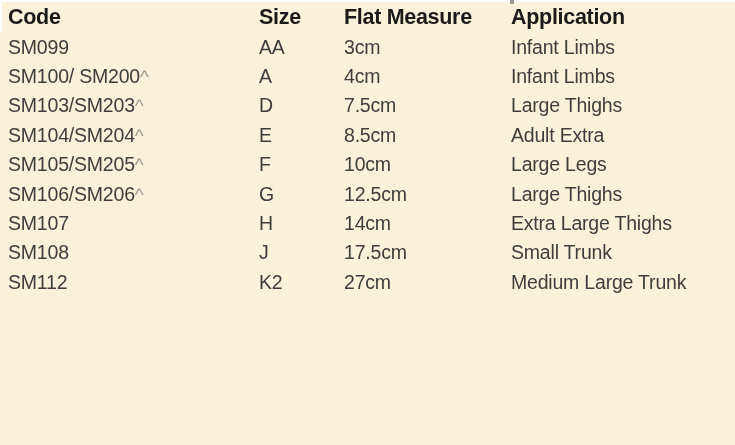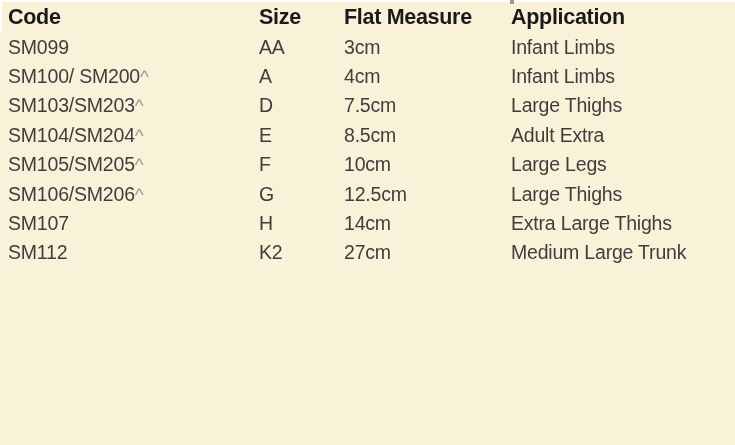--- a/index.html
+++ b/index.html
@@ -135,20 +135,26 @@
           <td>12.5cm</td>
           <td>Large Thighs</td>
         </tr>
         <tr>
           <td>SM107</td>
           <td>H</td>
           <td>14cm</td>
           <td>Extra Large Thighs</td>
         </tr>
         <tr>
+          <td>SM108</td>
+          <td>J</td>
+          <td>17.5cm</td>
+          <td>Small Trunk</td>
+        </tr>
+        <tr>
           <td>SM112</td>
           <td>K2</td>
           <td>27cm</td>
           <td>Medium Large Trunk</td>
         </tr>
       </tbody>
   </table>
   <div class="crop-edge-top"></div>
   <div class="crop-edge-left"></div>
   <div class="artifact"></div>

